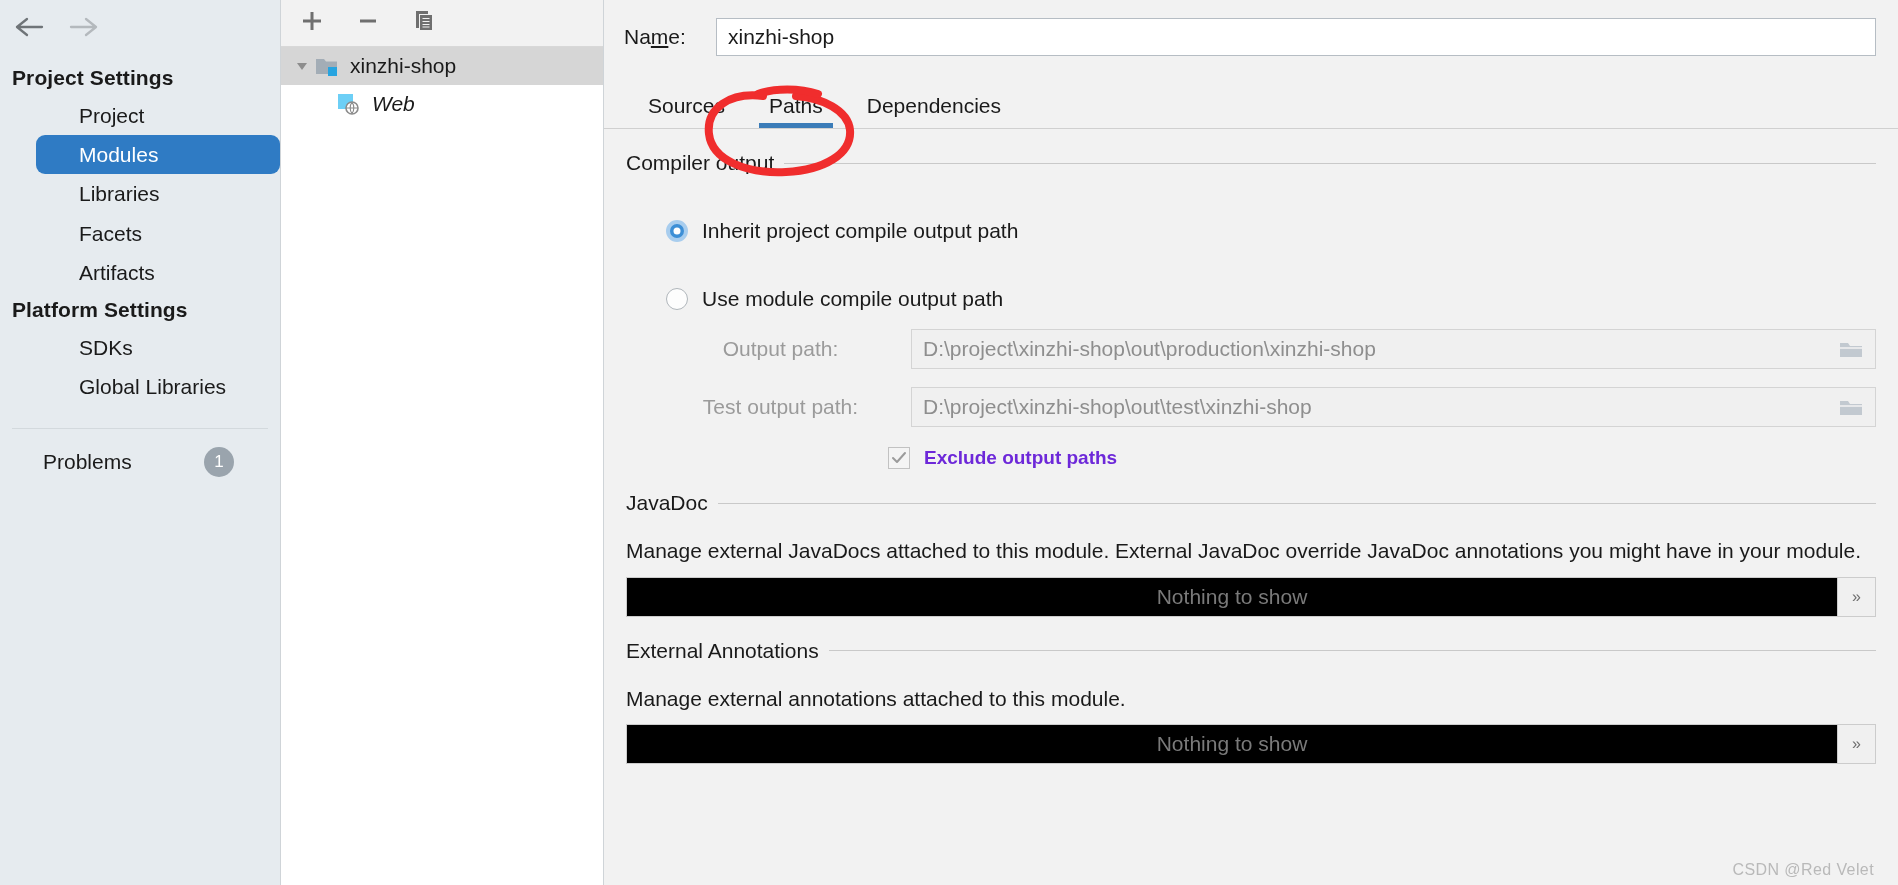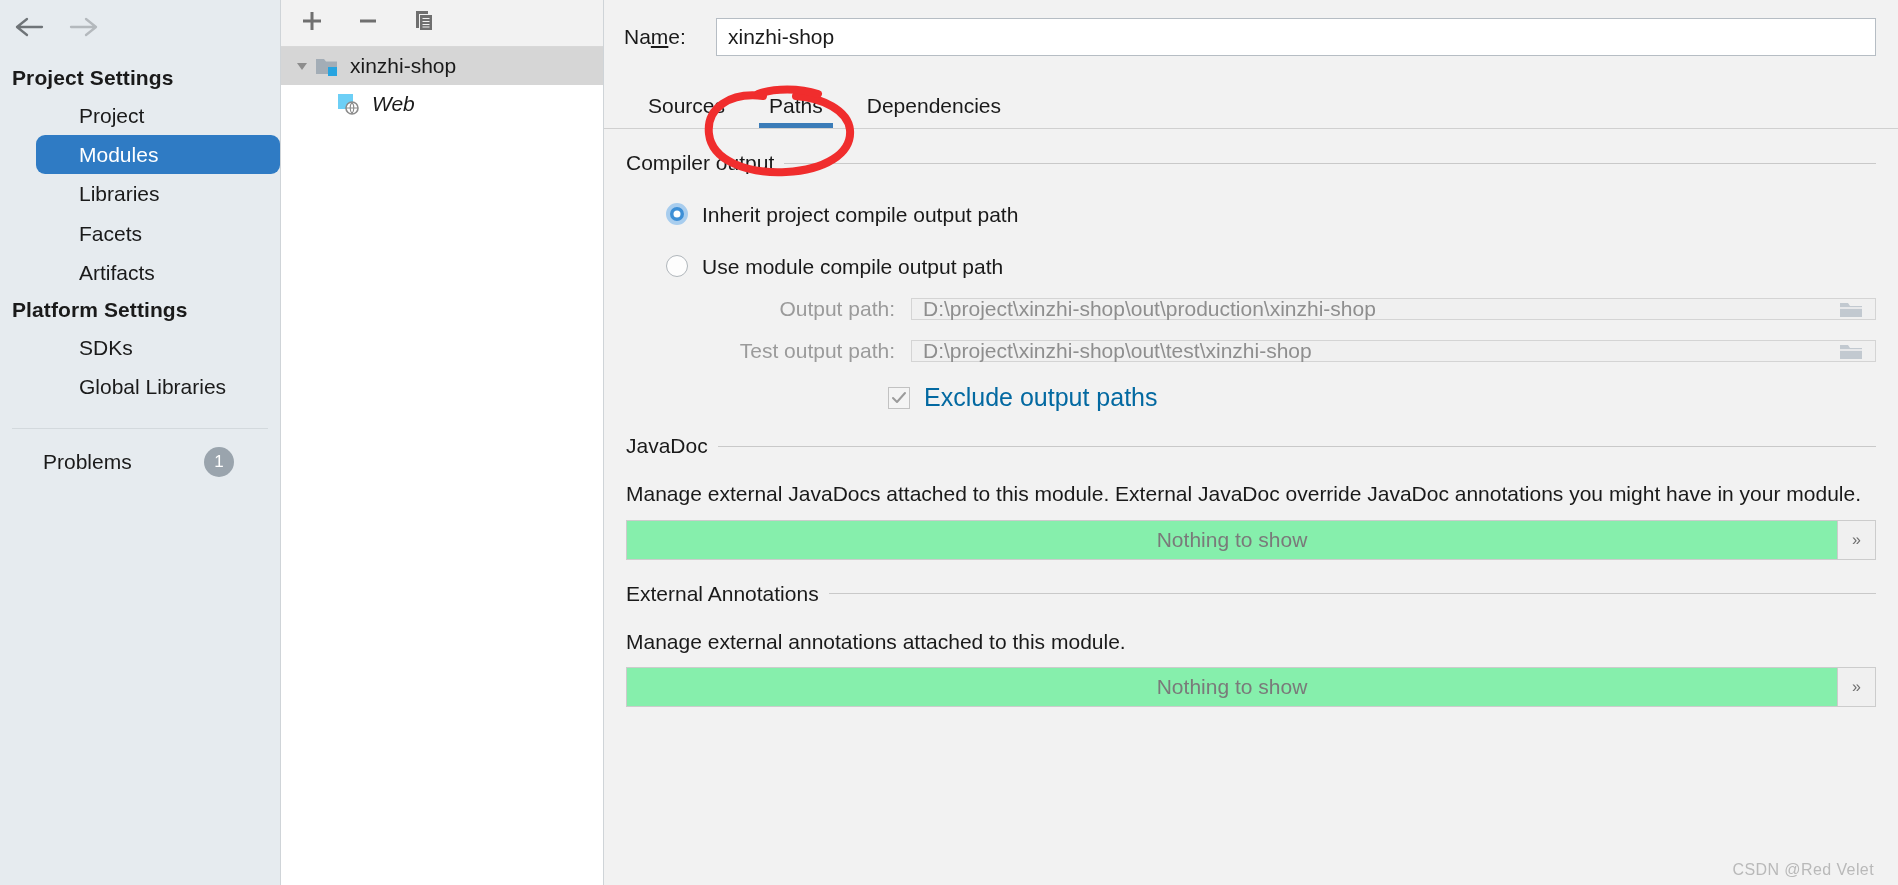--- a/index.html
+++ b/index.html
@@ -198,22 +198,22 @@
     white-space: nowrap;
   }
   .group-line {
     flex: 1;
     height: 1px;
     background: #c9c9c9;
   }
 
   .radio-row {
     display: flex;
-    align-items: flex-start;
-    margin-top: 28px;
+    align-items: center;
+    margin-top: 44px;
     padding-left: 40px;
     cursor: pointer;
   }
   .radio {
     width: 22px; height: 22px;
     border-radius: 50%;
     border: 1px solid #b0b6bb;
     background: #fdfdfd;
     margin-right: 14px;
     flex: 0 0 22px;
@@ -239,27 +239,27 @@
     display: flex;
     align-items: center;
     margin-top: 18px;
     padding-left: 40px;
   }
   .field-label {
     font-size: 21px;
     color: #9b9b9b;
     width: 245px;
     flex: 0 0 245px;
-    text-align: right;
+    text-align: center;
     padding-right: 16px;
     box-sizing: border-box;
   }
   .field-box {
     flex: 1;
-    height: 22px;
+    height: 40px;
     border: 1px solid #d4d4d4;
     background: #f0f0f0;
     display: flex;
     align-items: center;
     padding: 0 11px;
     box-sizing: border-box;
     font-size: 21px;
     color: #8e8e8e;
   }
   .field-text { flex: 1; white-space: nowrap; overflow: hidden; }
@@ -273,37 +273,37 @@
   }
   .checkbox {
     width: 22px; height: 22px;
     border: 1px solid #c2c2c2;
     background: #f4f4f4;
     margin-right: 14px;
     flex: 0 0 22px;
     box-sizing: border-box;
     display: flex; align-items: center; justify-content: center;
   }
-  .check-label { font-size: 25px; color: #0369a1; }
+  .check-label { font-size: 19px; color: #6d28d9; font-weight: bold; }
 
   .desc-text {
     font-size: 21px;
     color: #1a1a1a;
     margin-top: 22px;
     line-height: 1.32;
   }
 
   .list-row {
     display: flex;
     margin-top: 12px;
   }
   .list-box {
     flex: 1;
     height: 40px;
-    background: #86efac;
+    background: #000000;
     border: 1px solid #cccccc;
     display: flex;
     align-items: center;
     justify-content: center;
     font-size: 21px;
     color: #7a7a7a;
     box-sizing: border-box;
   }
   .list-btn {
     width: 38px;

